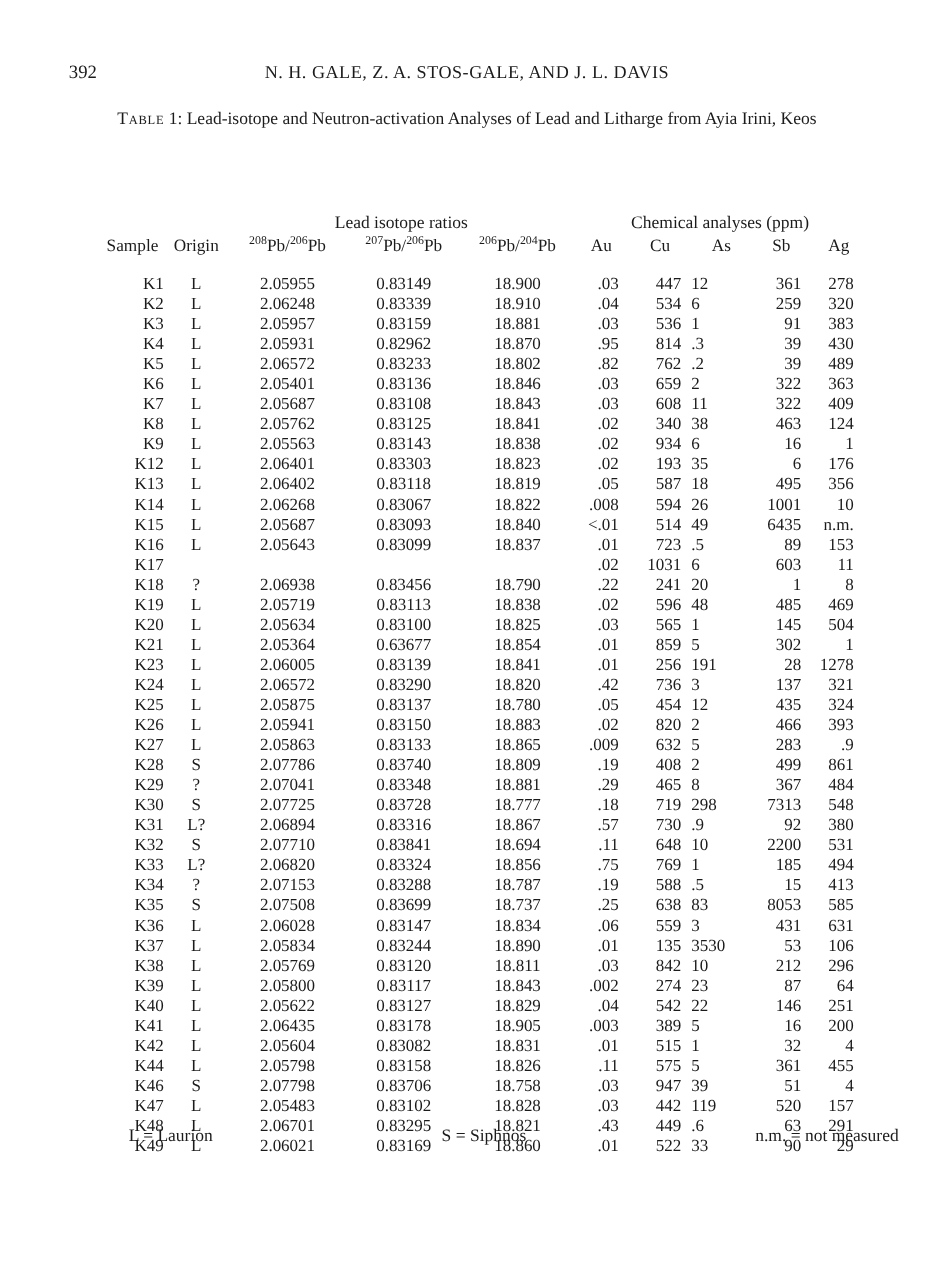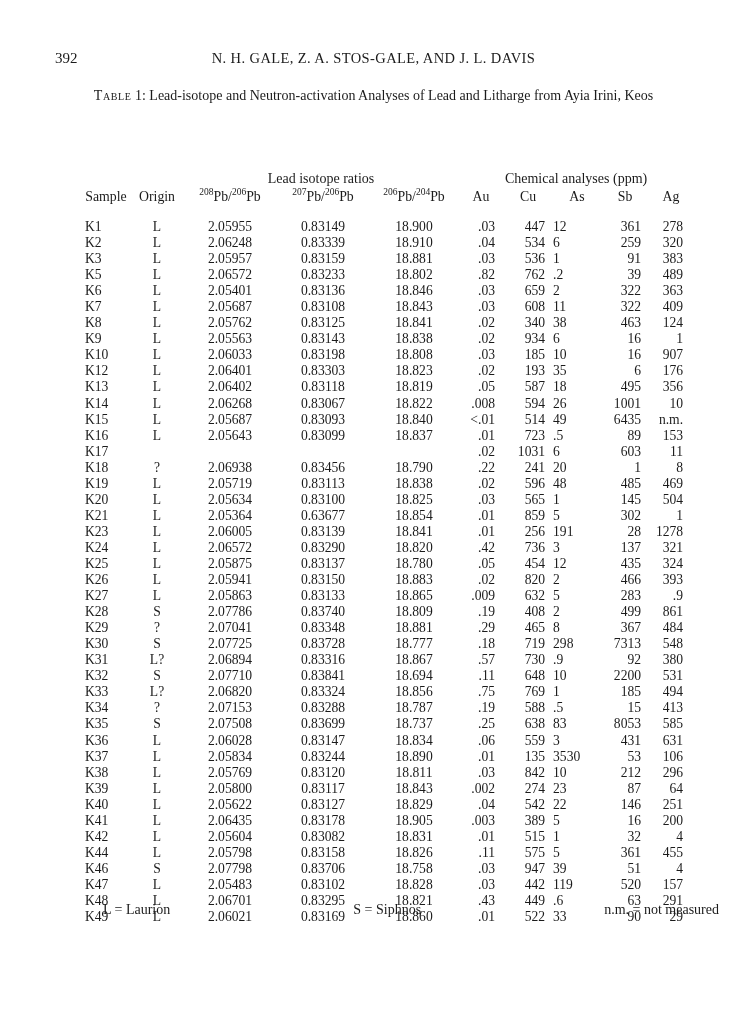--- a/index.html
+++ b/index.html
@@ -24,21 +24,21 @@
   col.w5{width:44px} col.w6{width:50px} col.w7{width:48px} col.w8{width:48px} col.w9{width:44px}
 
   thead th { font-weight:normal; }
   tr.group-row th { font-size:14px; height:22px; vertical-align:bottom; text-align:center; padding:0; }
   th.group-isotope { padding-left:32px; }
   tr.col-row th { font-size:13.8px; height:18px; padding:0 0 14px 0; vertical-align:bottom; text-align:center; }
   tr.col-row th.c0 { text-align:center; padding-left:4px; }
   sup { font-size:9.5px; line-height:0; }
 
   tbody td { padding:0; line-height:16.05px; white-space:nowrap; }
-  td.c0 { text-align:left; padding-left:8px; }
+  td.c0 { text-align:right; padding-left:8px; }
   td.c1 { text-align:center; }
   td.c2, td.c3, td.c4 { text-align:center; }
   td.c5 { text-align:right; padding-right:8px; }
   td.c6 { text-align:right; padding-right:8px; }
   td.c7 { text-align:left; padding-right:10px; }
   td.c8 { text-align:right; padding-right:8px; }
   td.c9 { text-align:right; padding-right:10px; }
 
   .legend { position:absolute; top:902px; left:70px; width:616px; display:flex; justify-content:space-between; font-size:14px;margin-left:33px; }
   .legend span { white-space:nowrap; }
@@ -117,20 +117,32 @@
           <td class="c2">2.05957</td>
           <td class="c3">0.83159</td>
           <td class="c4">18.881</td>
           <td class="c5">.03</td>
           <td class="c6">536</td>
           <td class="c7">1</td>
           <td class="c8">91</td>
           <td class="c9">383</td>
         </tr>
         <tr>
+          <td class="c0">K4</td>
+          <td class="c1">L</td>
+          <td class="c2">2.05931</td>
+          <td class="c3">0.82962</td>
+          <td class="c4">18.870</td>
+          <td class="c5">.95</td>
+          <td class="c6">814</td>
+          <td class="c7">.3</td>
+          <td class="c8">39</td>
+          <td class="c9">430</td>
+        </tr>
+        <tr>
           <td class="c0">K5</td>
           <td class="c1">L</td>
           <td class="c2">2.06572</td>
           <td class="c3">0.83233</td>
           <td class="c4">18.802</td>
           <td class="c5">.82</td>
           <td class="c6">762</td>
           <td class="c7">.2</td>
           <td class="c8">39</td>
           <td class="c9">489</td>
@@ -175,32 +187,20 @@
           <td class="c0">K9</td>
           <td class="c1">L</td>
           <td class="c2">2.05563</td>
           <td class="c3">0.83143</td>
           <td class="c4">18.838</td>
           <td class="c5">.02</td>
           <td class="c6">934</td>
           <td class="c7">6</td>
           <td class="c8">16</td>
           <td class="c9">1</td>
-        </tr>
-        <tr>
-          <td class="c0">K10</td>
-          <td class="c1">L</td>
-          <td class="c2">2.06033</td>
-          <td class="c3">0.83198</td>
-          <td class="c4">18.808</td>
-          <td class="c5">.03</td>
-          <td class="c6">185</td>
-          <td class="c7">10</td>
-          <td class="c8">16</td>
-          <td class="c9">907</td>
         </tr>
         <tr>
           <td class="c0">K12</td>
           <td class="c1">L</td>
           <td class="c2">2.06401</td>
           <td class="c3">0.83303</td>
           <td class="c4">18.823</td>
           <td class="c5">.02</td>
           <td class="c6">193</td>
           <td class="c7">35</td>

